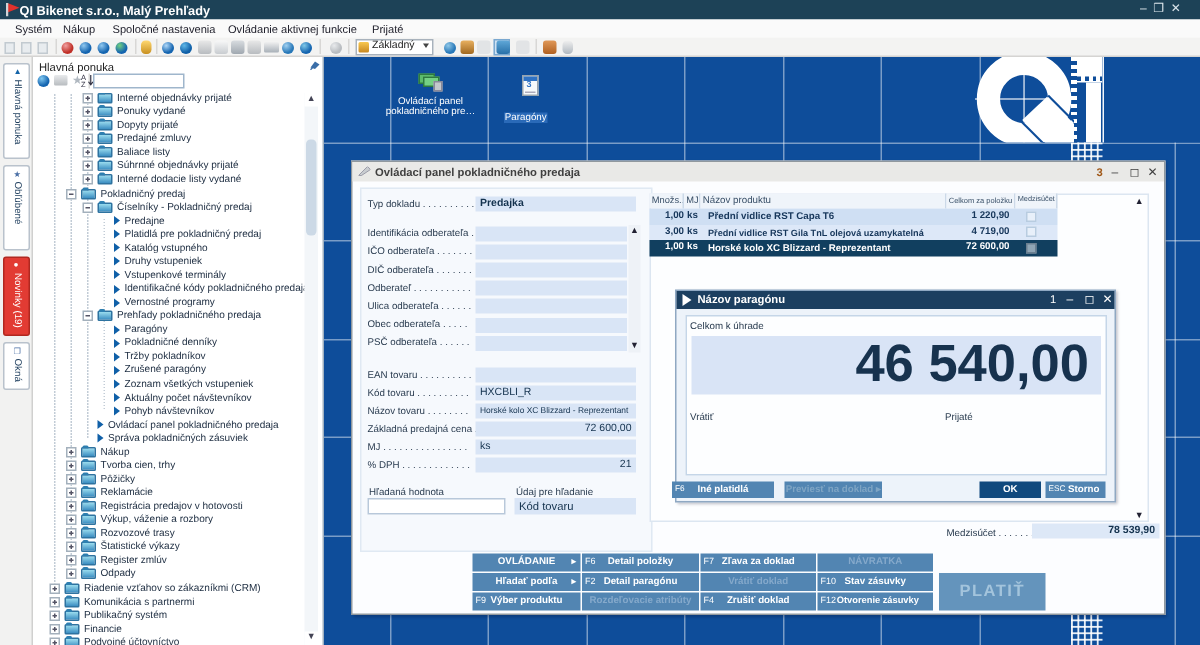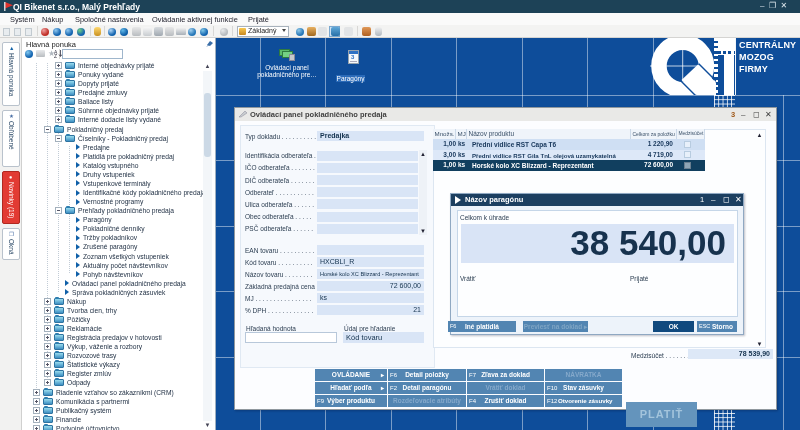--- a/index.html
+++ b/index.html
@@ -419,21 +419,20 @@
 <div style="position:absolute;left:507.5px;top:16.5px;width:10px;height:40px;background:#fff;"></div>
 <svg style="position:absolute;left:434px;top:0px;" width="66" height="57" viewBox="0 0 66 57">
       <line x1="32.7" y1="0" x2="32.7" y2="57" stroke="rgba(255,255,255,0.75)" stroke-width="1"></line>
       <line x1="0" y1="28" x2="66" y2="28" stroke="rgba(255,255,255,0.75)" stroke-width="1"></line>
       <circle cx="32.7" cy="28" r="23.75" fill="none" stroke="#fff" stroke-width="15.5"></circle>
       <polygon points="31.5,42 48,26.5 73.5,52 57,67.5" fill="#fff"></polygon>
       <polygon points="49.28,25.23 74.78,50.73 73.78,51.72 48.28,26.22" fill="#0e4d9a"></polygon>
       <polygon points="31.22,42.28 56.72,67.78 55.72,68.78 30.22,43.28" fill="#0e4d9a"></polygon>
     </svg>
 <div style="position:absolute;left:519px;top:0px;width:65px;height:57px;background:#0e4d9a;border-left:1px solid rgba(255,255,255,0.95);"></div>
-<div style="position:absolute;left:523px;top:1px;color:#fff;font-weight:bold;font-size:9px;line-height:12px;letter-spacing:0.2px;">CENTRÁLNY<br>MOZOG<br>FIRMY</div>
 <div style="position:absolute;left:63px;top:10px;width:17px;height:14px;">
       <div style="position:absolute;left:0px;top:1px;width:11px;height:7px;background:#5cbc6c;border:1px solid #2e7a40;"></div>
       <div style="position:absolute;left:3px;top:3px;width:11px;height:7px;background:#74d084;border:1px solid #2e7a40;"></div>
       <div style="position:absolute;left:10px;top:6px;width:6px;height:7px;background:#c4c8cc;border:1px solid #889;"></div>
     </div>
 <div style="position:absolute;left:26px;top:26px;width:90px;color:#fff;font-size:6.5px;text-align:center;line-height:7px;">Ovládací panel<br>pokladničného pre…</div>
 <div style="position:absolute;left:132px;top:12px;width:11px;height:14px;background:#f6f9fb;border:1px solid #98a4ae;">
       <div style="position:absolute;left:0px;top:0px;width:9px;height:2.5px;background:#2f72c4;"></div>
       <div style="position:absolute;left:2px;top:3px;font-size:6px;color:#2f72c4;font-weight:bold;">3</div>
       <div style="position:absolute;left:1px;top:10px;width:7px;height:1px;background:#aab;"></div>
@@ -526,33 +525,33 @@
 <div class="gbtn" style="left:232px;top:260.5px;width:77px;height:12.0px;line-height:12.0px;font-size:6.5px;"><span class="fk">F7</span>Zľava za doklad</div>
 <div class="gbtn dis" style="left:310px;top:260.5px;width:77px;height:12.0px;line-height:12.0px;font-size:6.5px;">NÁVRATKA</div>
 <div class="gbtn" style="left:80px;top:273.5px;width:72px;height:12.0px;line-height:12.0px;font-size:6.5px;">Hľadať podľa<span style="position:absolute;right:3px;top:0;font-size:6px;">▸</span></div>
 <div class="gbtn" style="left:153px;top:273.5px;width:78px;height:12.0px;line-height:12.0px;font-size:6.5px;"><span class="fk">F2</span>Detail paragónu</div>
 <div class="gbtn dis" style="left:232px;top:273.5px;width:77px;height:12.0px;line-height:12.0px;font-size:6.5px;">Vrátiť doklad</div>
 <div class="gbtn" style="left:310px;top:273.5px;width:77px;height:12.0px;line-height:12.0px;font-size:6.5px;"><span class="fk">F10</span>Stav zásuvky</div>
 <div class="gbtn" style="left:80px;top:286.5px;width:72px;height:12.0px;line-height:12.0px;font-size:6.5px;"><span class="fk">F9</span>Výber produktu</div>
 <div class="gbtn dis" style="left:153px;top:286.5px;width:78px;height:12.0px;line-height:12.0px;font-size:6.5px;">Rozdeľovacie atribúty</div>
 <div class="gbtn" style="left:232px;top:286.5px;width:77px;height:12.0px;line-height:12.0px;font-size:6.5px;"><span class="fk">F4</span>Zrušiť doklad</div>
 <div class="gbtn" style="left:310px;top:286.5px;width:77px;height:12.0px;line-height:12.0px;font-size:6.2px;"><span class="fk">F12</span>&nbsp;&nbsp;Otvorenie zásuvky</div>
-<div class="gbtn" style="left:391px;top:273.5px;width:71px;height:25px;line-height:25px;font-size:11px;letter-spacing:1px;color:#a3c4dc;background:#6494bc;margin-top:20px;">PLATIŤ</div>
+<div class="gbtn" style="left:391px;top:273.5px;width:71px;height:25px;line-height:25px;font-size:11px;letter-spacing:1px;color:#a3c4dc;background:#6494bc;">PLATIŤ</div>
 </div>
 <div id="pay" style="left:450px;top:193px;">
 <div style="position:absolute;left:0;top:0;width:292px;height:12px;background:#1c3f60;">
       <span style="position:absolute;left:4px;top:2px;width:0;height:0;border-left:6px solid #fff;border-top:4px solid transparent;border-bottom:4px solid transparent;"></span>
       <span style="position:absolute;left:14px;top:1px;font-size:7.5px;font-weight:bold;color:#fff;">Názov paragónu</span>
       <span style="position:absolute;left:249px;top:1px;font-size:7.5px;color:#fff;">1</span>
       <span style="position:absolute;left:260px;top:1px;font-size:8px;color:#fff;">–</span>
       <span style="position:absolute;left:272px;top:1px;font-size:8px;color:#fff;">◻</span>
       <span style="position:absolute;left:284px;top:1px;font-size:8px;color:#fff;">✕</span>
     </div>
 <div style="position:absolute;left:6px;top:16px;width:281px;height:107px;background:#fdfeff;border:1px solid #c5d6e8;"></div>
 <div class="pglab" style="left:9px;top:20px;">Celkom k úhrade</div>
-<div class="paybox" style="left:10px;top:30px;width:273px;height:39px;font-size:35px;line-height:38px;padding-right:8px;">38 540,00</div>
+<div class="paybox" style="left:10px;top:30px;width:273px;height:39px;font-size:35px;line-height:38px;padding-right:8px;">46 540,00</div>
 <div class="pglab" style="left:9px;top:81px;">Vrátiť</div>
 <div class="pglab" style="left:179px;top:81px;">Prijaté</div>
 <div style="position:absolute;left:-3px;top:127px;width:68px;height:11px;background:#5285b2;color:#fff;font-size:6.5px;font-weight:bold;text-align:center;padding-left:0px;line-height:11px;"><span style="position:absolute;left:2px;top:0;font-weight:normal;font-size:5.5px;">F6</span>Iné platidlá</div>
 <div style="position:absolute;left:72px;top:127px;width:65px;height:11px;background:#5285b2;color:#7fa5c4;font-size:6.5px;font-weight:bold;text-align:center;padding-left:0px;line-height:11px;">Previesť na doklad&nbsp;▸</div>
 <div style="position:absolute;left:202px;top:127px;width:41px;height:11px;background:#10497e;color:#fff;font-size:6.5px;font-weight:bold;text-align:center;padding-left:0px;line-height:11px;">OK</div>
 <div style="position:absolute;left:246px;top:127px;width:40px;height:11px;background:#5285b2;color:#fff;font-size:6.5px;font-weight:bold;text-align:left;padding-left:15px;line-height:11px;"><span style="position:absolute;left:2px;top:0;font-weight:normal;font-size:5.5px;">ESC</span>Storno</div>
 </div>
 
 </body></html>

